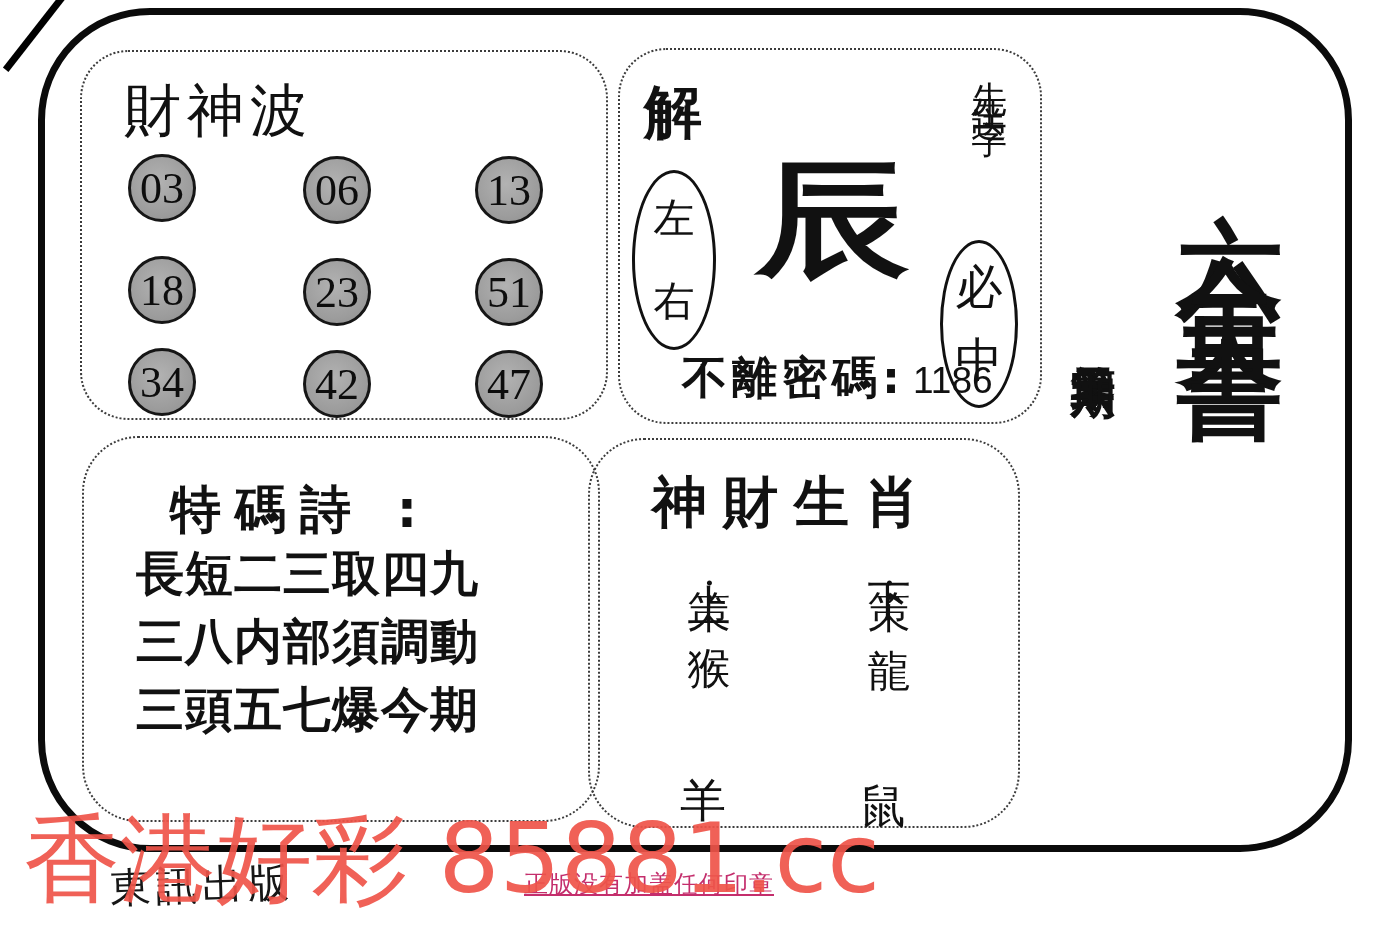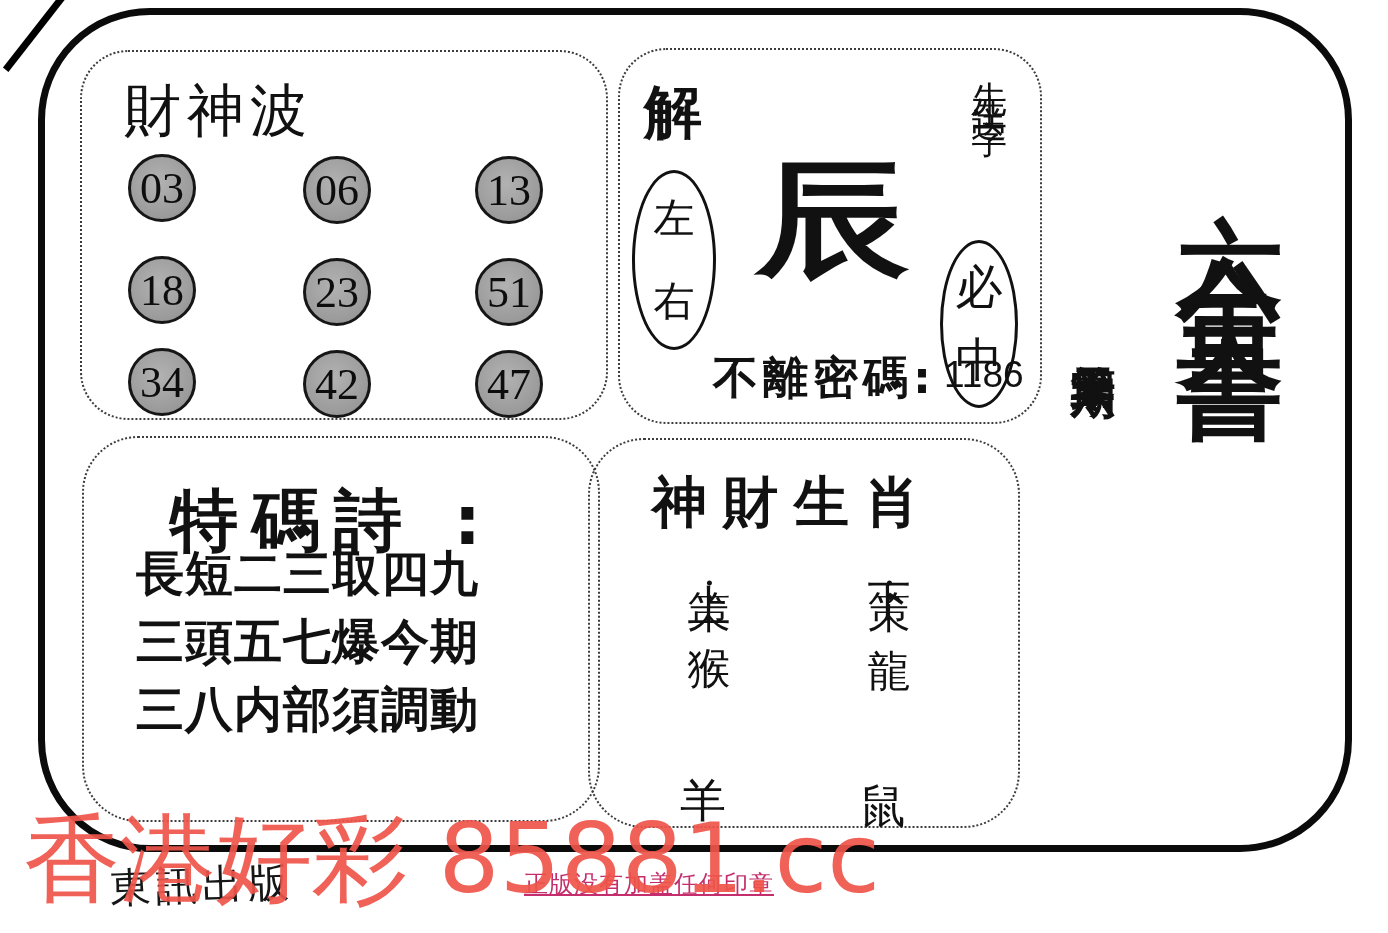--- a/index.html
+++ b/index.html
@@ -60,30 +60,30 @@
     position:absolute; left:136px; top:86px; font-size:154px; font-weight:900;
     font-family:"DejaVu Sans", sans-serif; transform:scaleY(0.82); transform-origin:top left;
   }
   .vnote { position:absolute; left:344px; top:2px; font-size:36px; letter-spacing:13px; }
   .mh-oval {
     position:absolute; left:320px; top:190px; width:78px; height:168px;
     border:3px solid #111; border-radius:50%; box-sizing:border-box;
     display:flex; flex-direction:column; align-items:center; justify-content:center;
     gap:10px; font-size:47px;
   }
-  .code-row { position:absolute; left:62px; top:298px; display:flex; align-items:flex-start;margin-left:31px; }
+  .code-row { position:absolute; left:62px; top:298px; display:flex; align-items:center; }
   .code-label {
     font-size:45px; font-weight:900; letter-spacing:5px;
     font-family:"DejaVu Sans", sans-serif;
   }
   .code-value { font-size:37px; font-family:"Liberation Sans", sans-serif; margin-left:8px; padding-top:6px; }
 
   
   .poem-title {
-    position:absolute; left:86px; top:38px; font-size:68px; font-weight:900;
+    position:absolute; left:86px; top:38px; font-size:51px; font-weight:900;
     font-family:"DejaVu Sans", sans-serif; letter-spacing:14px;
   }
   .poem-lines { position:absolute; left:52px; top:102px; font-size:48px; font-weight:600; line-height:68px; letter-spacing:1px; }
 
   
   .zodiac-title {
     position:absolute; left:62px; top:26px; font-size:55px; font-weight:900;
     font-family:"DejaVu Sans", sans-serif; letter-spacing:16px;
   }
   .zcol { position:absolute; top:110px; font-size:43px; letter-spacing:6px; }
@@ -148,22 +148,22 @@
     <div class="code-row">
       <span class="code-label">不離密碼:</span>
       <span class="code-value">1186</span>
     </div>
   </div>
 
   <div class="panel panel-poem">
     <div class="poem-title">特碼詩 :</div>
     <div class="poem-lines">
       <div>長短二三取四九</div>
+      <div>三八内部須調動</div>
       <div>三頭五七爆今期</div>
-      <div>三八内部須調動</div>
     </div>
   </div>
 
   <div class="panel panel-zodiac">
     <div class="zodiac-title">神財生肖</div>
     <div class="zcol zcol-1 vtext"><span>上策:</span><span>猴</span></div>
     <div class="zsec zsec-1">羊</div>
     <div class="zcol zcol-2 vtext"><span>下策:</span><span>龍</span></div>
     <div class="zsec zsec-2">鼠</div>
   </div>

